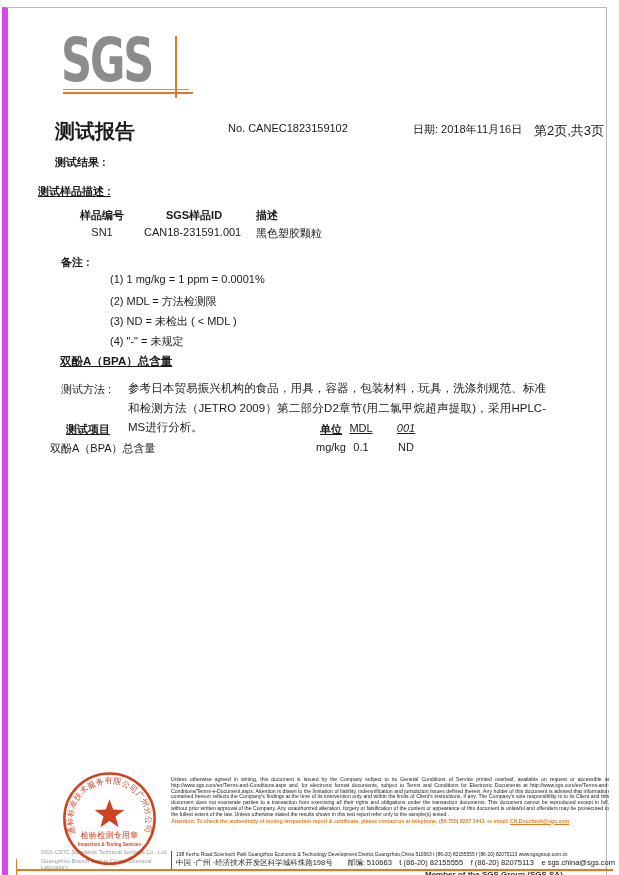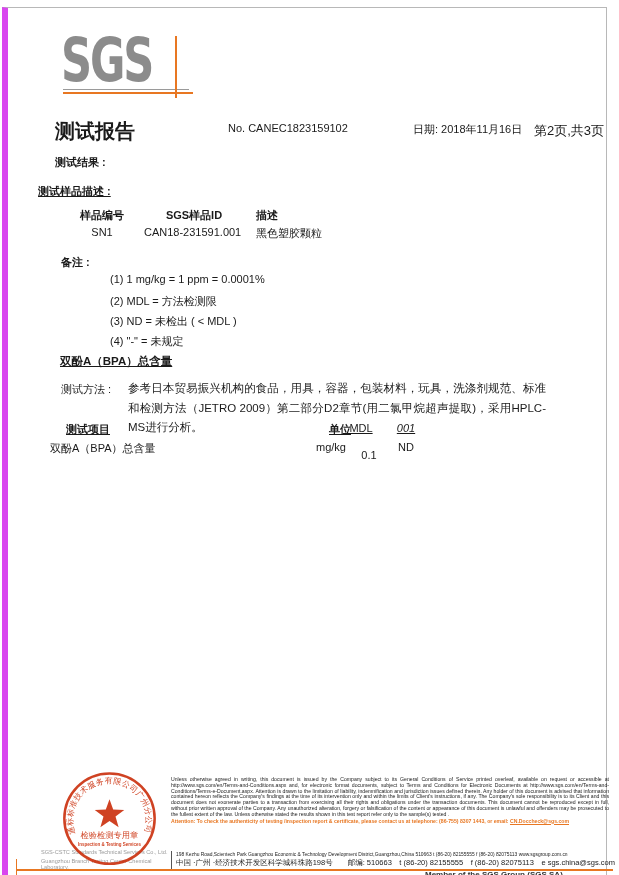--- a/index.html
+++ b/index.html
@@ -32,26 +32,26 @@
   .c1v{left:68px;top:218px;width:52px;text-align:center;}
   .c2v{left:136px;top:218px;}
   .c3v{left:248px;top:218px;}
   .notes-heading{left:53px;top:247px;}
   .note{left:102px;}
   .n0{top:265px;} .n1{top:286px;} .n2{top:306px;} .n3{top:326px;}
   .bpa-heading{left:52px;top:346px;font-size:11.5px;}
   .method-label{left:53px;top:374px;}
   .method-text{left:120px;top:371px;width:418px;font-size:11.5px;line-height:19.5px;text-align:justify;}
   .rt-item-h{left:58px;top:414px;text-align:center;}
-  .rt-unit-h{left:303px;top:414px;width:40px;text-align:right;}
+  .rt-unit-h{left:303px;top:414px;width:40px;text-align:center;}
   .rt-mdl-h{left:336px;top:414px;width:34px;text-align:center;}
   .rt-res-h{left:380px;top:414px;width:36px;text-align:center;font-style:italic;}
   .rt-item-v{left:42px;top:433px;}
   .rt-unit-v{left:303px;top:433px;width:40px;text-align:center;}
-  .rt-mdl-v{left:344px;top:433px;width:34px;text-align:center;margin-top:8px;}
+  .rt-mdl-v{left:336px;top:433px;width:34px;text-align:center;}
   .rt-res-v{left:380px;top:433px;width:36px;text-align:center;}
   
   .lab-name{left:33px;color:#9a9a9a;font-size:5.6px;line-height:6px;width:140px;}
   .lab1{top:841px;} .lab2{top:850px;}
   .stamp{left:50px;top:762px;width:103px;height:101px;opacity:.92;}
   .legal-col{left:163px;top:769px;width:438px;}
   .legal-text{font-size:5.15px;line-height:5.8px;text-align:justify;color:#222;margin:0;}
   .attention{font-size:5.15px;line-height:5.9px;color:#e87722;font-weight:bold;margin:1px 0 0 0;}
   .attention a,.attention .email{color:#e87722;text-decoration:underline;}
   .addr-en{left:168px;top:844px;width:436px;font-size:4.9px;color:#222;white-space:nowrap;}

